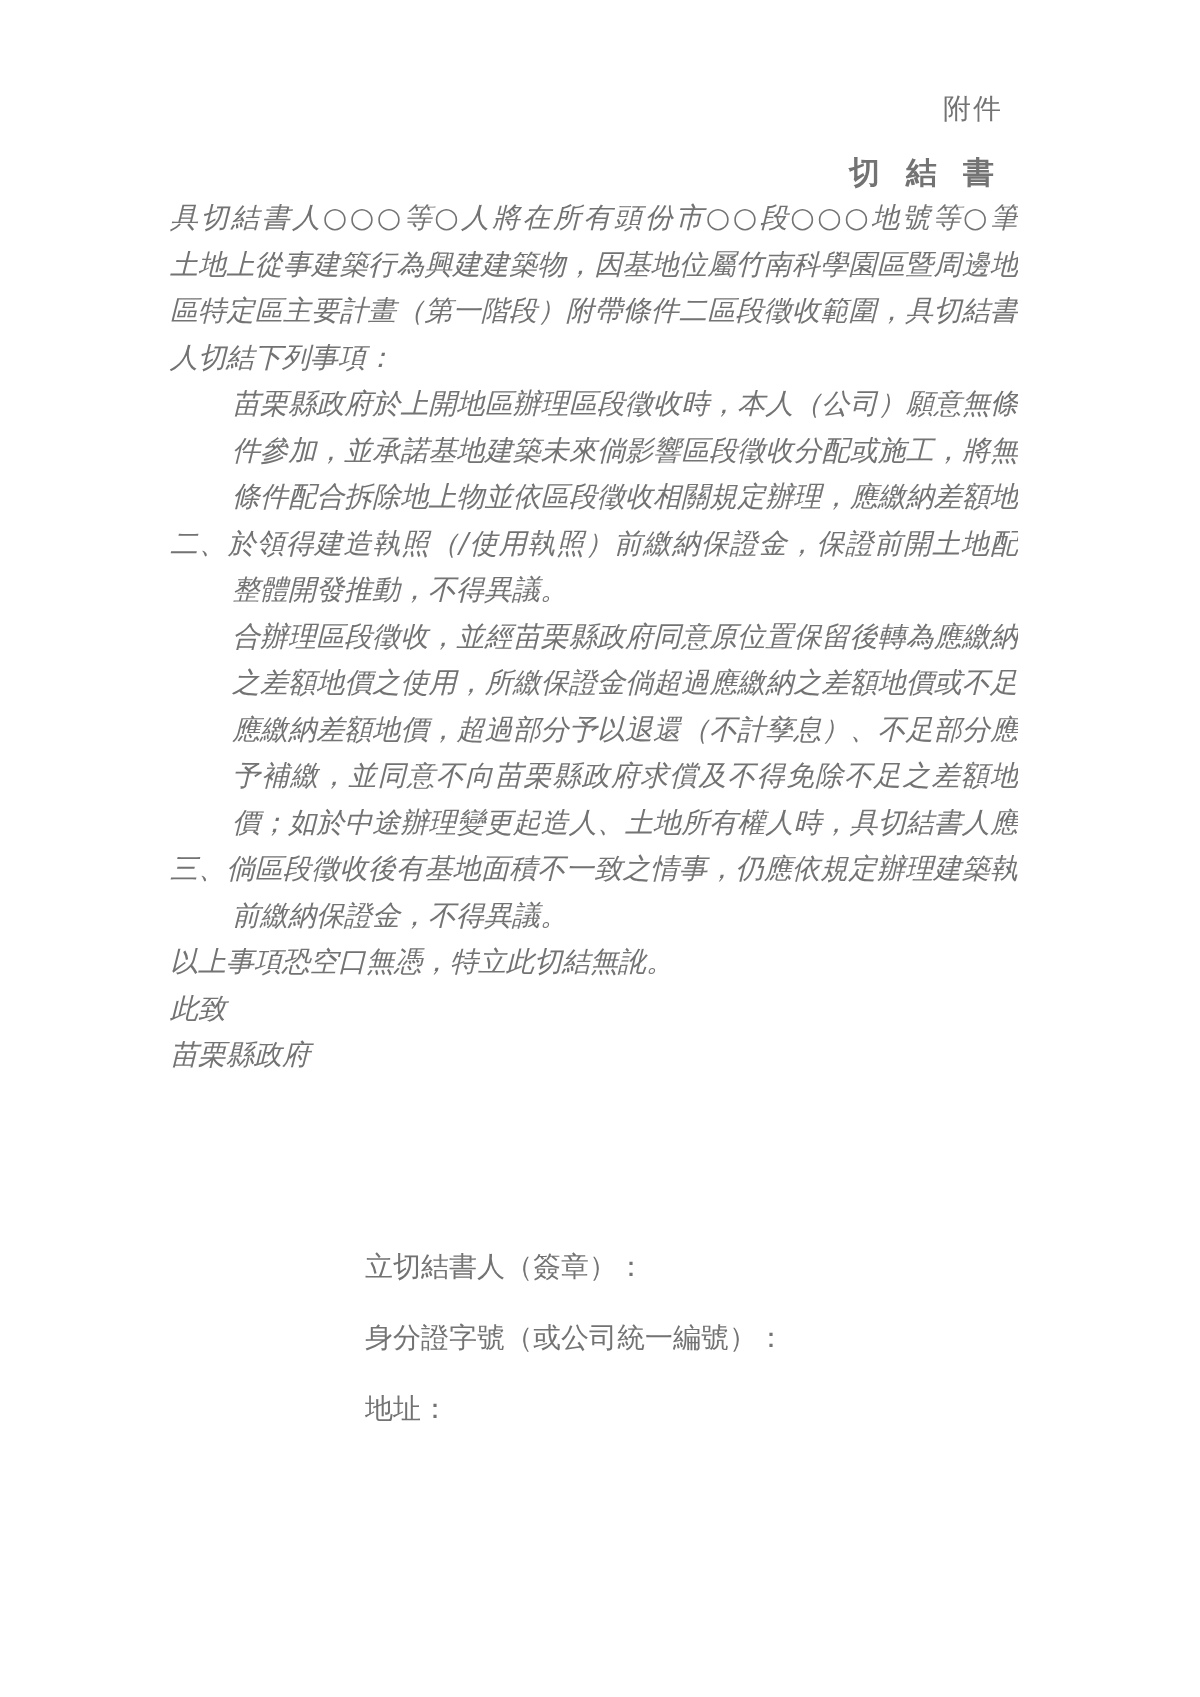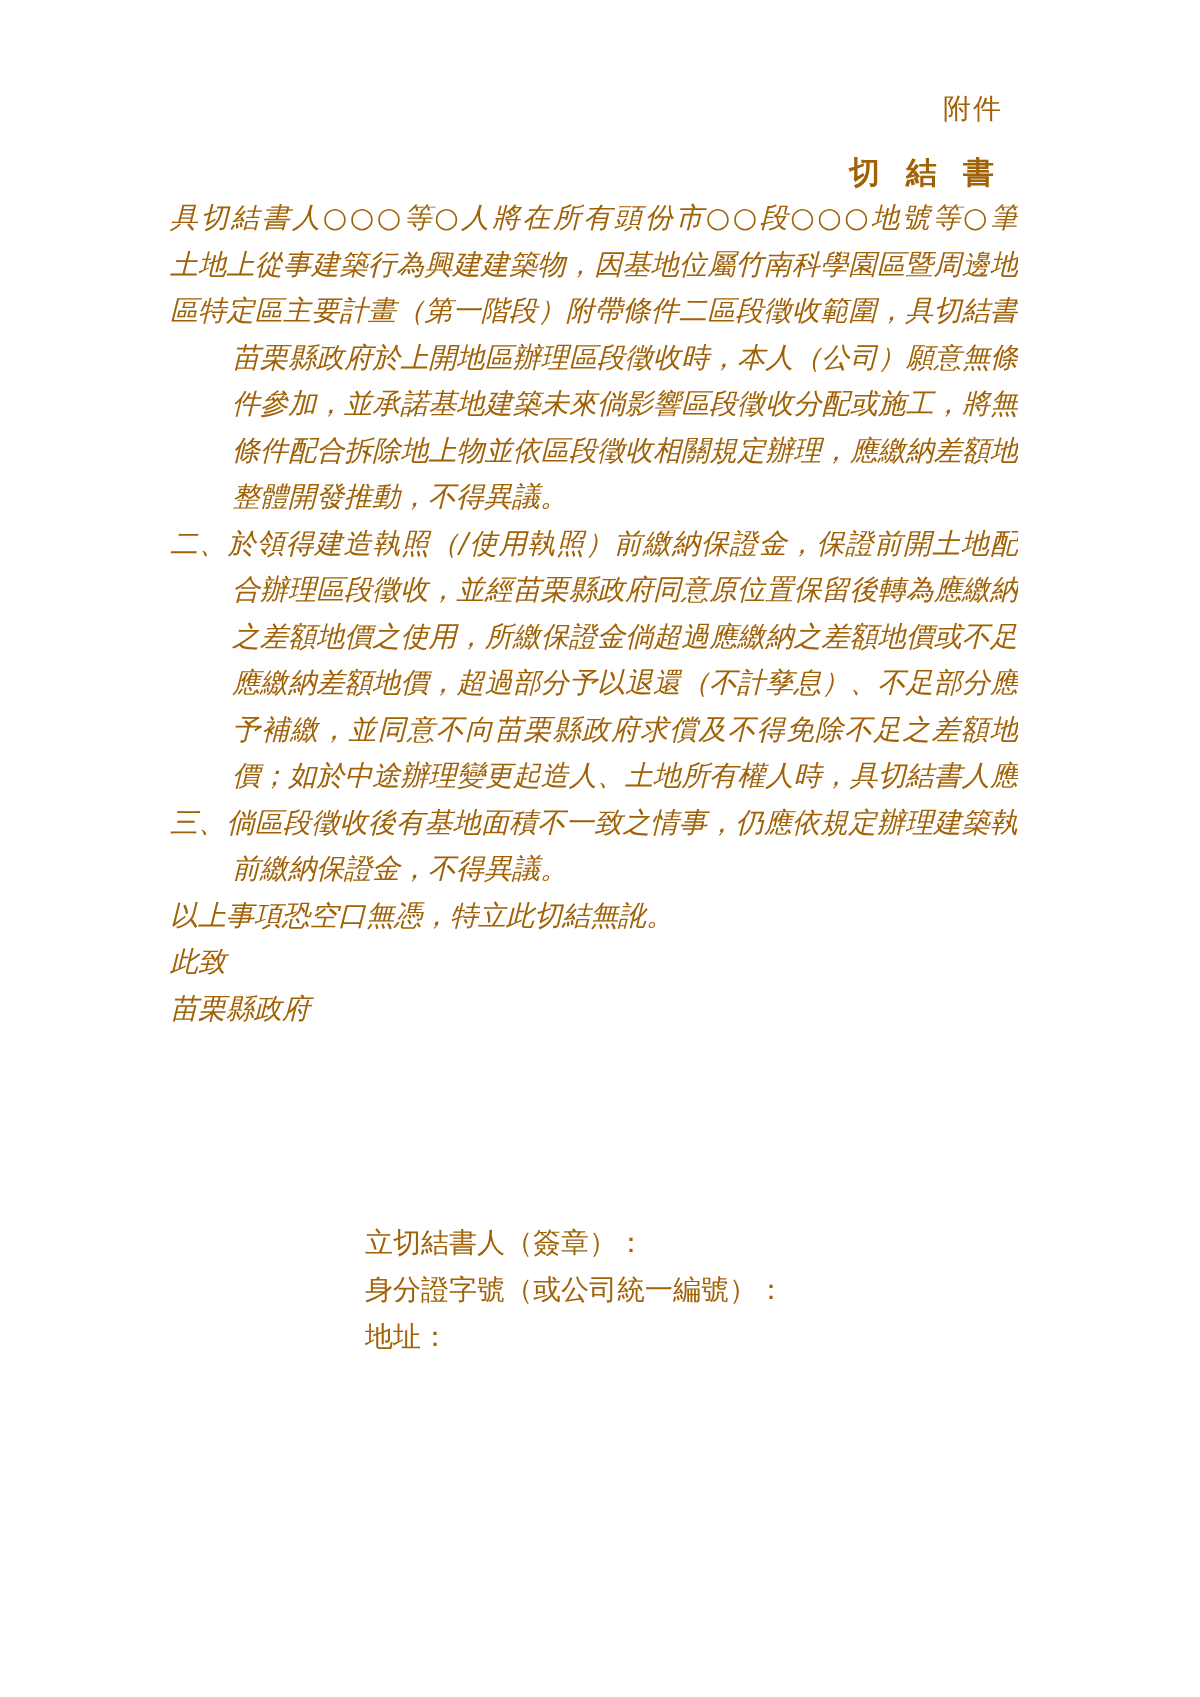--- a/index.html
+++ b/index.html
@@ -5,21 +5,21 @@
   html, body {
     margin: 0;
     padding: 0;
     background: #ffffff;
   }
   .page {
     position: relative;
     width: 1020px;
     height: 1697px;
     background: #ffffff;
-    color: #a16207;
+    color: #737373;
     font-family: "DejaVu Serif", "Liberation Serif", serif;
     overflow: hidden;
     border-radius: 25px;
   }
   .attachment-label {
     position: absolute;
     left: 943px;
     top: 90px;
     font-size: 28px;
     letter-spacing: 2px;
@@ -63,40 +63,42 @@
   }
   .signature-block {
     position: absolute;
     left: 365px;
     top: 1219px;
     font-size: 28px;
     line-height: 47px;
   }
   .sig-line {
     white-space: nowrap;
+    margin-top: 24px;
   }
 </style>
 </head>
 <body>
 
 <div class="page">
 
   <div class="attachment-label">附件</div>
 
   <div class="doc-title">切結書</div>
 
   <div class="doc-body">
       <div class="line fill">具切結書人○○○等○人將在所有頭份市○○段○○○地號等○筆</div>
       <div class="line fill">土地上從事建築行為興建建築物，因基地位屬竹南科學園區暨周邊地</div>
       <div class="line fill">區特定區主要計畫（第一階段）附帶條件二區段徵收範圍，具切結書</div>
+      <div class="line">人切結下列事項：</div>
       <div class="line fill indent">苗栗縣政府於上開地區辦理區段徵收時，本人（公司）願意無條</div>
       <div class="line fill indent">件參加，並承諾基地建築未來倘影響區段徵收分配或施工，將無</div>
       <div class="line fill indent">條件配合拆除地上物並依區段徵收相關規定辦理，應繳納差額地價</div>
+      <div class="line fill">二、於領得建造執照（/使用執照）前繳納保證金，保證前開土地配</div>
       <div class="line indent">整體開發推動，不得異議。</div>
-      <div class="line fill">二、於領得建造執照（/使用執照）前繳納保證金，保證前開土地配</div>
       <div class="line fill indent">合辦理區段徵收，並經苗栗縣政府同意原位置保留後轉為應繳納</div>
       <div class="line fill indent">之差額地價之使用，所繳保證金倘超過應繳納之差額地價或不足</div>
       <div class="line fill indent">應繳納差額地價，超過部分予以退還（不計孳息）、不足部分應</div>
       <div class="line fill indent">予補繳，並同意不向苗栗縣政府求償及不得免除不足之差額地</div>
       <div class="line fill indent">價；如於中途辦理變更起造人、土地所有權人時，具切結書人應</div>
       <div class="line fill">三、倘區段徵收後有基地面積不一致之情事，仍應依規定辦理建築執</div>
       <div class="line indent">前繳納保證金，不得異議。</div>
       <div class="line">以上事項恐空口無憑，特立此切結無訛。</div>
       <div class="line">此致</div>
       <div class="line">苗栗縣政府</div>

